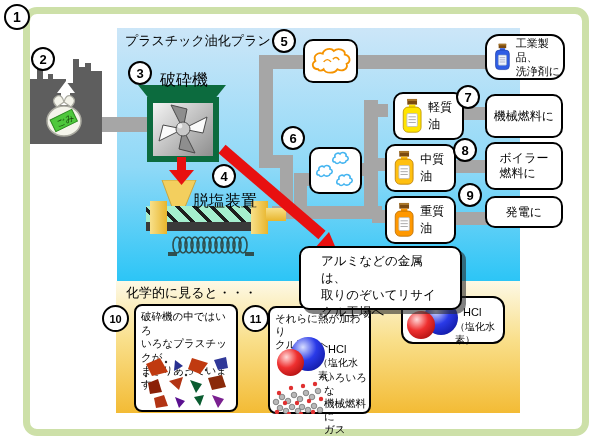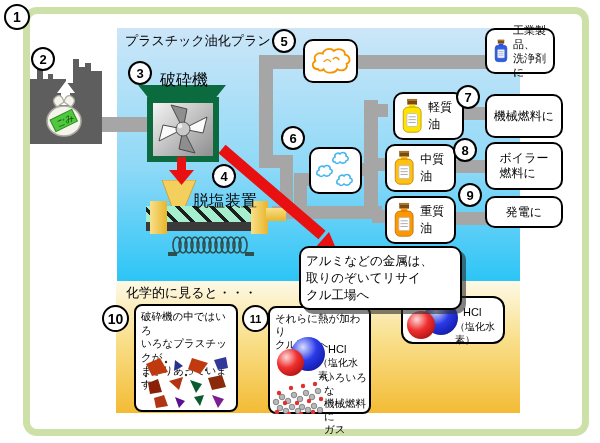--- a/index.html
+++ b/index.html
@@ -16,21 +16,21 @@
   .machine{position:absolute;z-index:3;}
   .wbox{position:absolute;background:#fff;border:2px solid #000;border-radius:10px;z-index:4;
         box-sizing:border-box;}
   .badge{position:absolute;width:24px;height:24px;background:#fff;border:2px solid #000;
          border-radius:50%;display:flex;align-items:center;justify-content:center;
          font-weight:bold;font-size:13px;z-index:6;box-sizing:border-box;}
   .lbl{position:absolute;z-index:5;white-space:pre-line;line-height:1.25;}
   .t13{font-size:13px;} .t12{font-size:16px;} .t11{font-size:11px;} .t10{font-size:10px;}
   .callout{position:absolute;left:299px;top:246px;width:163px;height:64px;background:#fff;
            border:2px solid #000;border-radius:10px;z-index:5;box-sizing:border-box;
-           box-shadow:4px 4px 0 rgba(45,45,45,.6);padding:5px 5px;font-size:12.5px;
+           box-shadow:4px 4px 0 rgba(45,45,45,.6);padding:5px 20px;font-size:12.5px;
            line-height:17px;white-space:pre-line;}
   .sphere{position:absolute;border-radius:50%;z-index:5;}
   .sph-red{background:radial-gradient(circle at 35% 30%,#ffd8d8,#ef3030 42%,#9c0707 95%);}
   .sph-blue{background:radial-gradient(circle at 35% 30%,#d8deff,#2a3ae8 42%,#0a1090 95%);}
   .sph-gray{background:radial-gradient(circle at 35% 30%,#ffffff,#a8a8a8 45%,#5e5e5e 95%);}
   .crusher-body{position:absolute;left:147px;top:97px;width:72px;height:65px;box-sizing:border-box;
         border:6px solid #0c6b3e;background:linear-gradient(135deg,#f4f4f4,#8e8e8e);z-index:3;}
   .desal-band{position:absolute;left:146px;top:206px;width:122px;height:17px;z-index:3;
         background:repeating-linear-gradient(45deg,#a5efcf 0 8px,#1e1e1e 8px 12px);}
   .desal-base{position:absolute;left:146px;top:222px;width:122px;height:9px;background:#3a3a3a;z-index:3;}
@@ -179,21 +179,21 @@
       <rect x="9" y="1" width="12" height="7" fill="#7a4a10"></rect>
         <rect x="9" y="1" width="12" height="2.5" fill="#a8762a"></rect>
       <rect x="11" y="8" width="8" height="5" fill="#ff9800"></rect>
       <rect x="4" y="11" width="22" height="31" rx="6" stroke="#b86a00" stroke-width="1" fill="#ff9800"></rect>
       <rect x="8.5" y="19" width="13" height="16" rx="1.5" fill="#fff" stroke="#bbb"></rect>
       <path d="M10.5 23 h9 M10.5 26.5 h9 M10.5 30 h9" stroke="#999" stroke-width="1"></path>
     </svg>
     <span>重質油</span>
   </div>
 
-  <div class="wbox" style="left:485px;top:28px;width:70px;height:46px;display:flex;align-items:center;gap:4px;padding-left:6px;">
+  <div class="wbox" style="left:485px;top:34px;width:80px;height:46px;display:flex;align-items:center;gap:4px;padding-left:6px;border-radius:14px;">
     <svg width="22" height="34" viewBox="0 0 30 44">
       <rect x="9" y="1" width="12" height="7" fill="#7a4a10"></rect>
         <rect x="9" y="1" width="12" height="2.5" fill="#a8762a"></rect>
       <rect x="11" y="8" width="8" height="5" fill="#2f5de5"></rect>
       <rect x="4" y="11" width="22" height="31" rx="6" stroke="#1a3aa0" stroke-width="1" fill="#2f5de5"></rect>
       <rect x="8.5" y="19" width="13" height="16" rx="1.5" fill="#eef4ff" stroke="#9ab"></rect>
       <path d="M10.5 23 h9 M10.5 26.5 h9 M10.5 30 h9" stroke="#88a" stroke-width="1"></path>
     </svg>
     <span style="font-size:11px;line-height:14px;white-space:pre-line;">工業製品、
 洗浄剤に</span>
@@ -291,16 +291,16 @@
 
   <div class="badge" style="left:4px;top:4px;width:26px;height:26px;font-size:14px;">1</div>
   <div class="badge" style="left:31px;top:47px;">2</div>
   <div class="badge" style="left:128px;top:61px;">3</div>
   <div class="badge" style="left:212px;top:164px;">4</div>
   <div class="badge" style="left:272px;top:29px;">5</div>
   <div class="badge" style="left:281px;top:126px;">6</div>
   <div class="badge" style="left:456px;top:85px;">7</div>
   <div class="badge" style="left:453px;top:138px;">8</div>
   <div class="badge" style="left:458px;top:183px;">9</div>
-  <div class="badge" style="left:102px;top:305px;width:27px;height:27px;font-size:14px;">10</div>
+  <div class="badge" style="left:102px;top:305px;width:27px;height:27px;font-size:11px;">10</div>
   <div class="badge" style="left:242px;top:305px;width:27px;height:27px;font-size:11px;">11</div>
 
 </div>
 
 </body></html>

